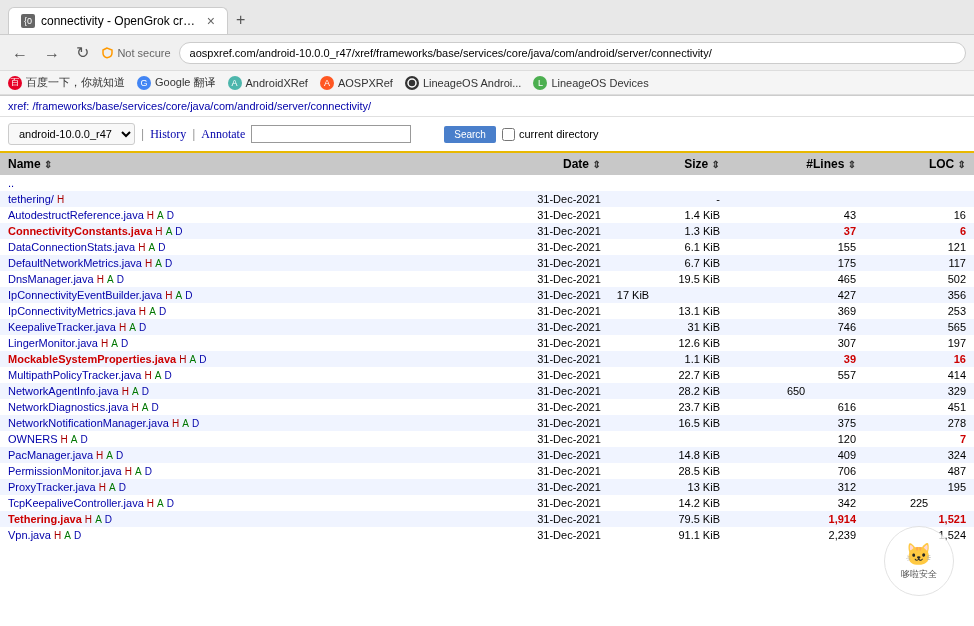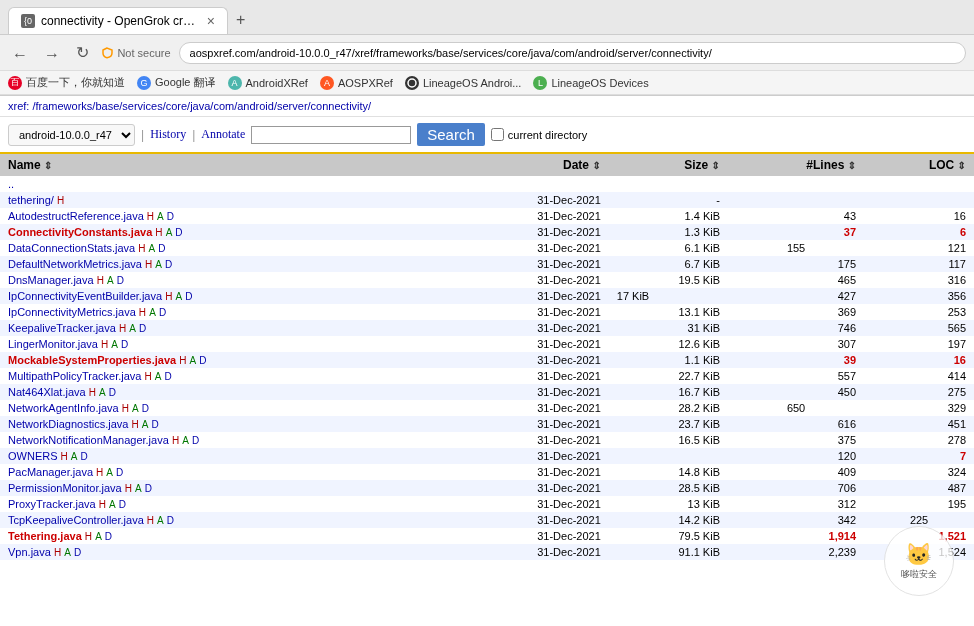--- a/index.html
+++ b/index.html
@@ -26,21 +26,21 @@
 
     
     .page-content { padding: 0; }
     .breadcrumb-bar { background: #fff; padding: 4px 8px; border-bottom: 1px solid #e0e0e0; font-size: 11px; color: #00a; }
 
     .toolbar { display: flex; align-items: center; padding: 6px 8px; gap: 6px; background: #fff; border-bottom: 2px solid #e8b800; }
     .version-select { border: 1px solid #ccc; padding: 3px 6px; font-size: 11px; border-radius: 3px; background: #f8f8f8; }
     .toolbar-sep { color: #999; }
     .toolbar-link { color: #00a; cursor: pointer; font-size: 12px; text-decoration: none; font-family: Liberation Serif, serif; }
     .search-input { border: 1px solid #999; padding: 2px 4px; font-size: 11px; width: 160px; }
-    .search-btn { background: #4a7fcb; color: #fff; border: none; padding: 3px 10px; font-size: 15px; cursor: pointer; border-radius: 2px; }
+    .search-btn { background: #4a7fcb; color: #fff; border: none; padding: 3px 10px; font-size: 10px; cursor: pointer; border-radius: 2px; margin-left: 27px; }
     .checkbox-label { display: flex; align-items: center; gap: 4px; font-size: 11px; }
 
     
     .file-table { width: 100%; border-collapse: collapse; }
     .file-table thead tr { background: #c8c8c8; }
     .file-table th { padding: 4px 8px; text-align: left; font-size: 12px; font-weight: bold; border: none; white-space: nowrap; }
     .file-table td { padding: 2px 8px; font-size: 11px; border: none; white-space: nowrap; }
     .file-table tbody tr:nth-child(even) { background: #f0f4ff; }
     .file-table tbody tr:nth-child(odd) { background: #fff; }
     .file-link { color: #00a; cursor: pointer; }
@@ -165,36 +165,36 @@
     <td><a class="file-link highlight-val">ConnectivityConstants.java</a> <a class="link-h">H</a> <a class="link-a">A</a> <a class="link-d">D</a></td>
     <td style="text-align:right">31-Dec-2021</td>
     <td style="text-align:right">1.3 KiB</td>
     <td style="text-align:right"><span class="highlight-val">37</span></td>
     <td style="text-align:right"><span class="highlight-val">6</span></td>
   </tr>
         <tr>
     <td><a class="file-link">DataConnectionStats.java</a> <a class="link-h">H</a> <a class="link-a">A</a> <a class="link-d">D</a></td>
     <td style="text-align:right">31-Dec-2021</td>
     <td style="text-align:right">6.1 KiB</td>
-    <td style="text-align:center">155</td>
+    <td style="text-align:right">155</td>
     <td style="text-align:right">121</td>
   </tr>
         <tr>
     <td><a class="file-link">DefaultNetworkMetrics.java</a> <a class="link-h">H</a> <a class="link-a">A</a> <a class="link-d">D</a></td>
     <td style="text-align:right">31-Dec-2021</td>
     <td style="text-align:right">6.7 KiB</td>
     <td style="text-align:right">175</td>
     <td style="text-align:right">117</td>
   </tr>
         <tr>
     <td><a class="file-link">DnsManager.java</a> <a class="link-h">H</a> <a class="link-a">A</a> <a class="link-d">D</a></td>
     <td style="text-align:right">31-Dec-2021</td>
     <td style="text-align:right">19.5 KiB</td>
     <td style="text-align:right">465</td>
-    <td style="text-align:right">316</td>
+    <td style="text-align:right">502</td>
   </tr>
         <tr>
     <td><a class="file-link">IpConnectivityEventBuilder.java</a> <a class="link-h">H</a> <a class="link-a">A</a> <a class="link-d">D</a></td>
     <td style="text-align:right">31-Dec-2021</td>
     <td style="text-align:left">17 KiB</td>
     <td style="text-align:right">427</td>
     <td style="text-align:right">356</td>
   </tr>
         <tr>
     <td><a class="file-link">IpConnectivityMetrics.java</a> <a class="link-h">H</a> <a class="link-a">A</a> <a class="link-d">D</a></td>
@@ -223,27 +223,20 @@
     <td style="text-align:right">1.1 KiB</td>
     <td style="text-align:right"><span class="highlight-val">39</span></td>
     <td style="text-align:right"><span class="highlight-val">16</span></td>
   </tr>
         <tr>
     <td><a class="file-link">MultipathPolicyTracker.java</a> <a class="link-h">H</a> <a class="link-a">A</a> <a class="link-d">D</a></td>
     <td style="text-align:right">31-Dec-2021</td>
     <td style="text-align:right">22.7 KiB</td>
     <td style="text-align:right">557</td>
     <td style="text-align:right">414</td>
-  </tr>
-        <tr>
-    <td><a class="file-link">Nat464Xlat.java</a> <a class="link-h">H</a> <a class="link-a">A</a> <a class="link-d">D</a></td>
-    <td style="text-align:right">31-Dec-2021</td>
-    <td style="text-align:right">16.7 KiB</td>
-    <td style="text-align:right">450</td>
-    <td style="text-align:right">275</td>
   </tr>
         <tr>
     <td><a class="file-link">NetworkAgentInfo.java</a> <a class="link-h">H</a> <a class="link-a">A</a> <a class="link-d">D</a></td>
     <td style="text-align:right">31-Dec-2021</td>
     <td style="text-align:right">28.2 KiB</td>
     <td style="text-align:center">650</td>
     <td style="text-align:right">329</td>
   </tr>
         <tr>
     <td><a class="file-link">NetworkDiagnostics.java</a> <a class="link-h">H</a> <a class="link-a">A</a> <a class="link-d">D</a></td>

